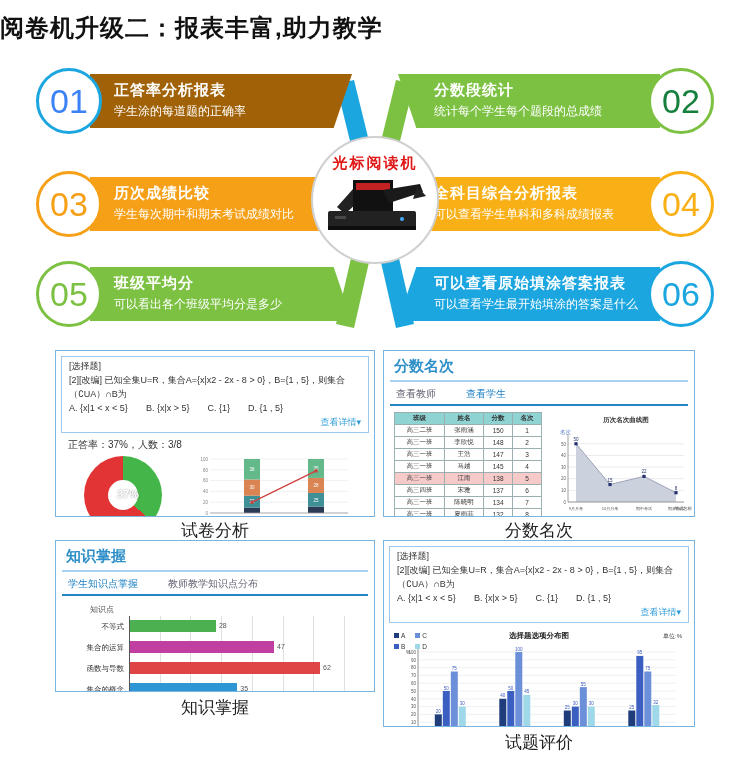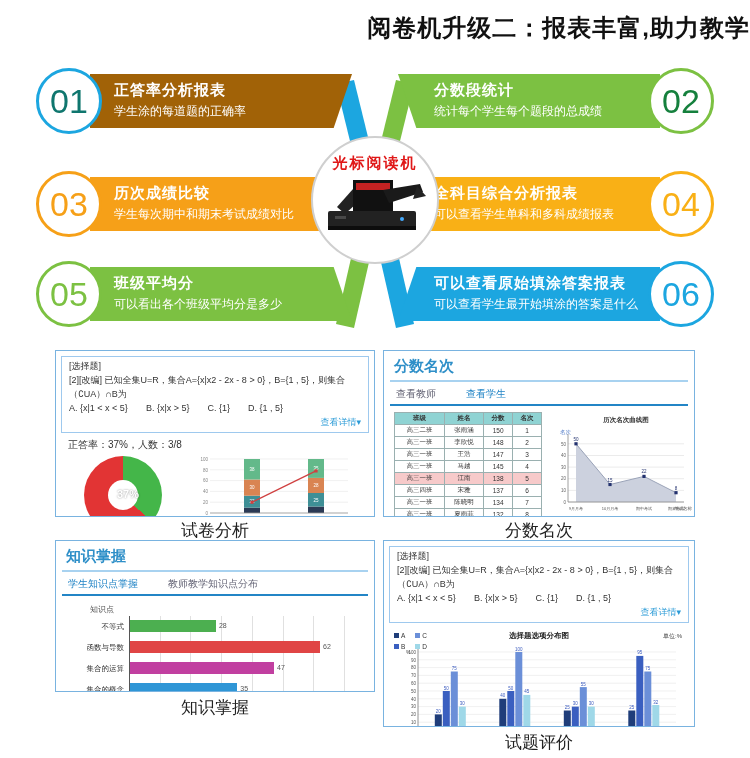--- a/index.html
+++ b/index.html
@@ -1,18 +1,18 @@
 <!DOCTYPE html>
 <html><head>
 <meta charset="utf-8">
 <style>
   html,body{margin:0;padding:0}
   body{width:750px;height:758px;position:relative;background:#fff;
        font-family:"Liberation Sans","DejaVu Sans",sans-serif;overflow:hidden}
-  .page-title{position:absolute;top:12px;left:0;width:750px;text-align:right;
+  .page-title{position:absolute;top:12px;left:0;width:750px;text-align:left;
               font-size:24px;font-weight:bold;color:#111;letter-spacing:1px}
 
   
   .info{position:absolute;top:58px;left:0;width:750px;height:292px}
   .rays{position:absolute;left:0;top:0;z-index:0}
   .feature{position:absolute;display:flex;align-items:center;z-index:1}
   .feature .circle{width:60px;height:60px;border-radius:50%;background:#fff;border:3px solid;
                    display:flex;align-items:center;justify-content:center;font-size:34px;
                    font-weight:400;z-index:2;flex:none}
   .banner{height:54px;width:262px;color:#fff;box-sizing:border-box;padding:7px 10px 0 24px;z-index:1}
@@ -97,21 +97,21 @@
   <svg class="rays" width="750" height="292">
     <path d="M336,26 L354,22 L380,128 L362,132 Z" fill="#1ca6e0"></path>
     <path d="M340,134 L340,160 L378,147 Z" fill="#f6a018"></path>
     <path d="M336,266 L354,270 L380,156 L362,152 Z" fill="#7cc142"></path>
     <path d="M414,26 L396,22 L370,128 L388,132 Z" fill="#7cc142"></path>
     <path d="M410,134 L410,160 L372,147 Z" fill="#f9b016"></path>
     <path d="M414,266 L396,270 L370,156 L388,152 Z" fill="#1ca6e0"></path>
   </svg>
 
   <div class="feature left f1">
-    <div class="circle" style="border-color: rgb(28, 166, 224); color: #0f766e;">
+    <div class="circle" style="border-color: rgb(28, 166, 224); color: #3b82f6;">
         <span>01</span>
       </div>
     <div class="banner" style="background: #a16207;">
       <div class="t">正答率分析报表</div>
       <div class="s">学生涂的每道题的正确率</div>
     </div>
   </div>
   <div class="feature right f2">
     <div class="banner" style="background: rgb(124, 193, 66);">
       <div class="t">分数段统计</div>
@@ -348,31 +348,31 @@
     <div class="k-ytitle">知识点</div>
     <div id="krows">
         <div class="krow">
           <span class="klabel">不等式</span>
           <span class="kplot">
             <span class="kbar" style="width:85.9px;background:#4caf50"></span>
             <span class="kval" style="left:88.9px">28</span>
           </span>
         </div>
         <div class="krow">
+          <span class="klabel">集合的运算</span>
+          <span class="kplot">
+            <span class="kbar" style="width:144.1px;background:#c13fa0"></span>
+            <span class="kval" style="left:147.1px">47</span>
+          </span>
+        </div>
+        <div class="krow">
           <span class="klabel">函数与导数</span>
           <span class="kplot">
             <span class="kbar" style="width:190.1px;background:#e04545"></span>
             <span class="kval" style="left:193.1px">62</span>
-          </span>
-        </div>
-        <div class="krow">
-          <span class="klabel">集合的运算</span>
-          <span class="kplot">
-            <span class="kbar" style="width:144.1px;background:#c13fa0"></span>
-            <span class="kval" style="left:147.1px">47</span>
           </span>
         </div>
         <div class="krow">
           <span class="klabel">集合的概念</span>
           <span class="kplot">
             <span class="kbar" style="width:107.3px;background:#2f96d6"></span>
             <span class="kval" style="left:110.3px">35</span>
           </span>
         </div>
       </div>

